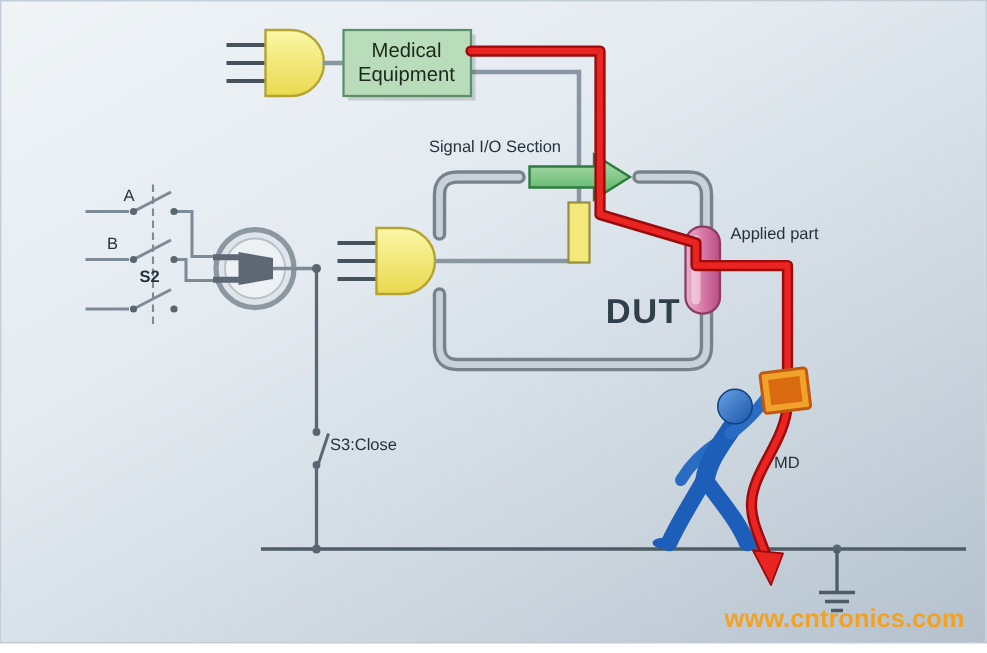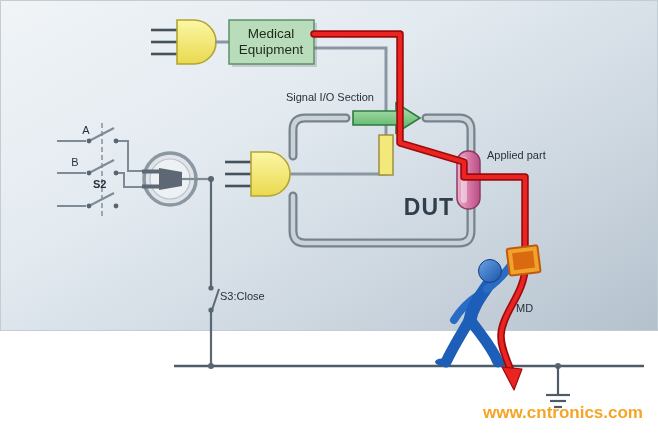--- a/index.html
+++ b/index.html
@@ -1,18 +1,18 @@
 <!DOCTYPE html>
 <html><head>
 <meta charset="utf-8">
 <style>
   html,body{margin:0;padding:0;}
   body{width:658px;height:435px;overflow:hidden;font-family:"Liberation Sans",sans-serif;}
   .stage{
-    position:relative;width:658px;height:331px;
+    position:relative;width:658px;height:429px;
     background:linear-gradient(150deg,#f0f4f7 0%,#e3eaf0 38%,#cdd7e0 70%,#b4c1cd 100%);
     border:1px solid #c3cdd6;box-sizing:border-box;
   }
   svg{position:absolute;left:0;top:0;}
   text{font-family:"Liberation Sans",sans-serif;}
   .lbl-small{font-size:11px;fill:#26313a;}
   .lbl-bold{font-weight:bold;}
   .lbl-dut{font-size:23px;font-weight:bold;fill:#2f3f4b;letter-spacing:1px;}
   .lbl-box{font-size:13.5px;fill:#1c291c;}
   .watermark{font-size:17px;fill:#f6a01a;font-weight:bold;opacity:.95;}

